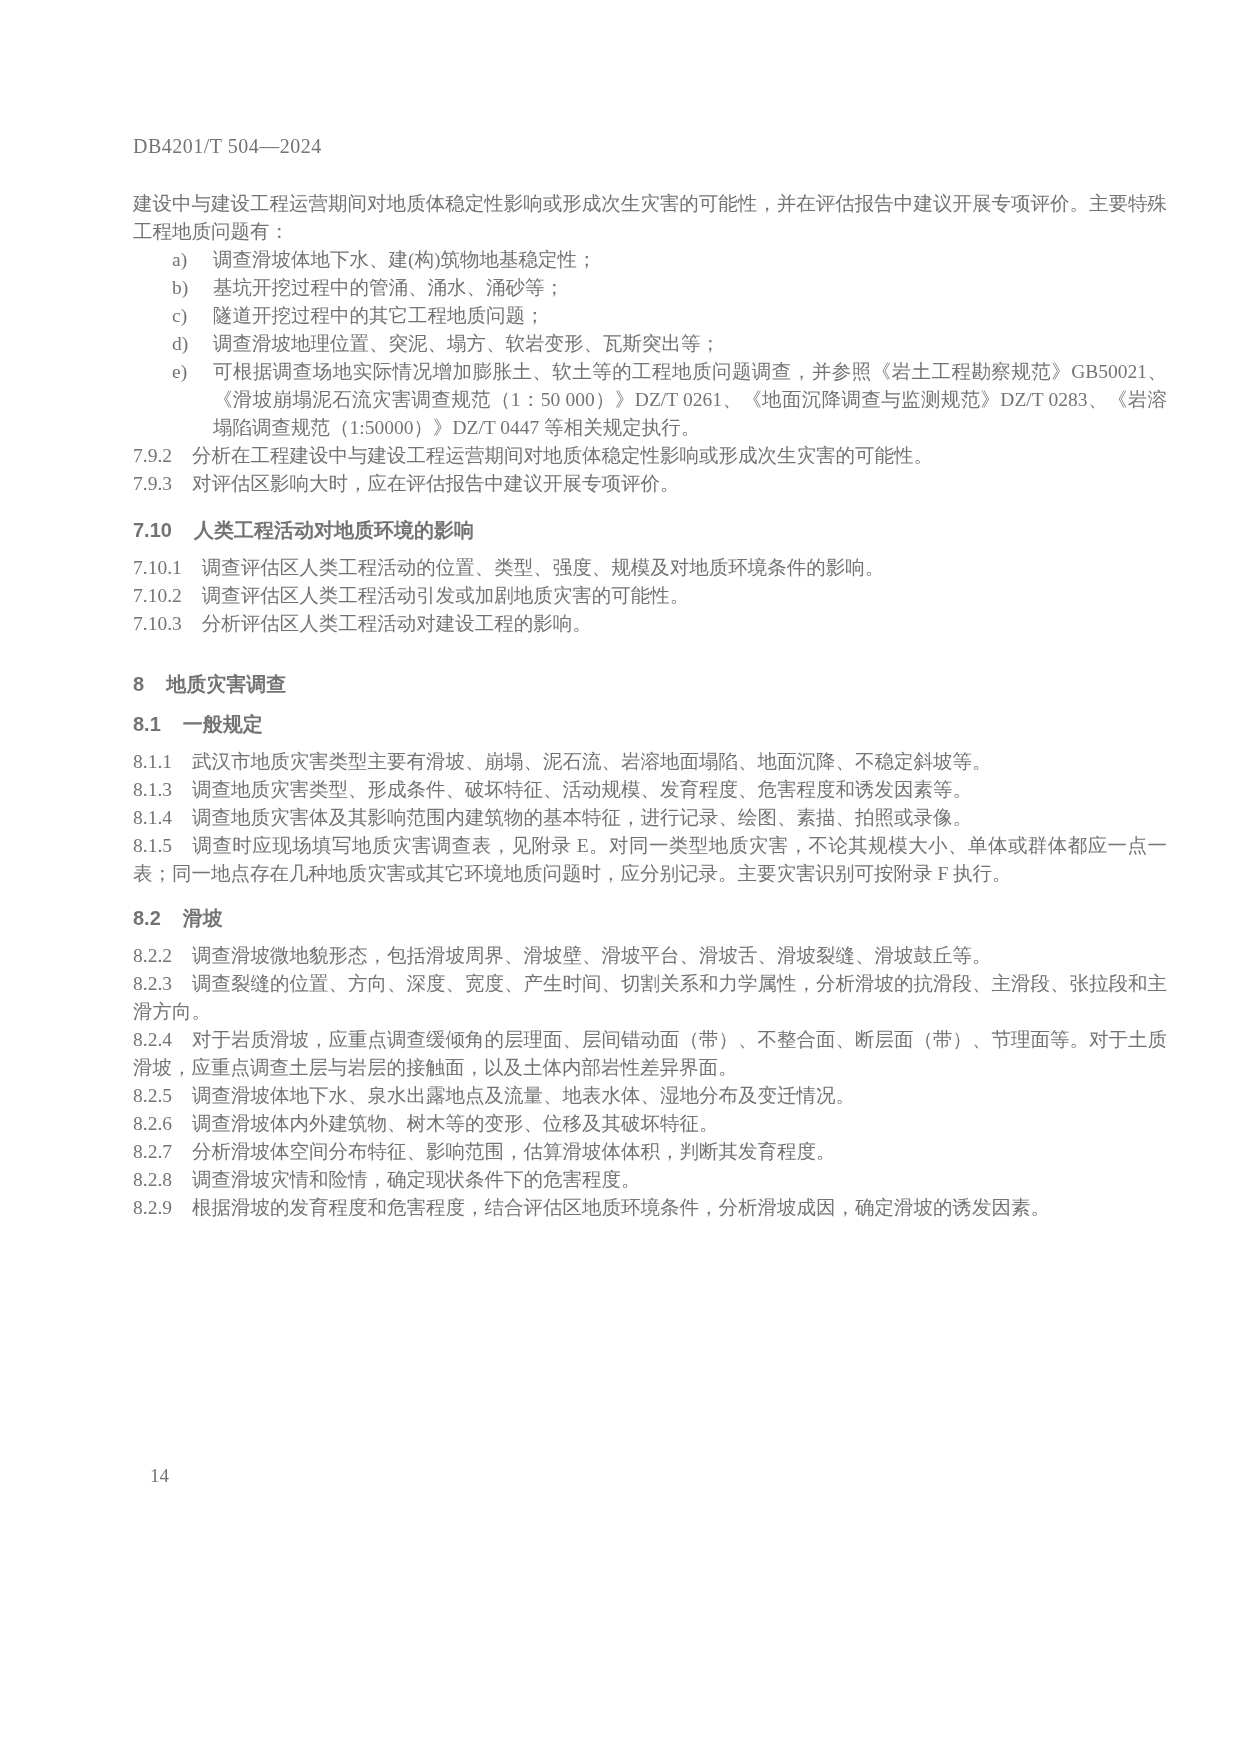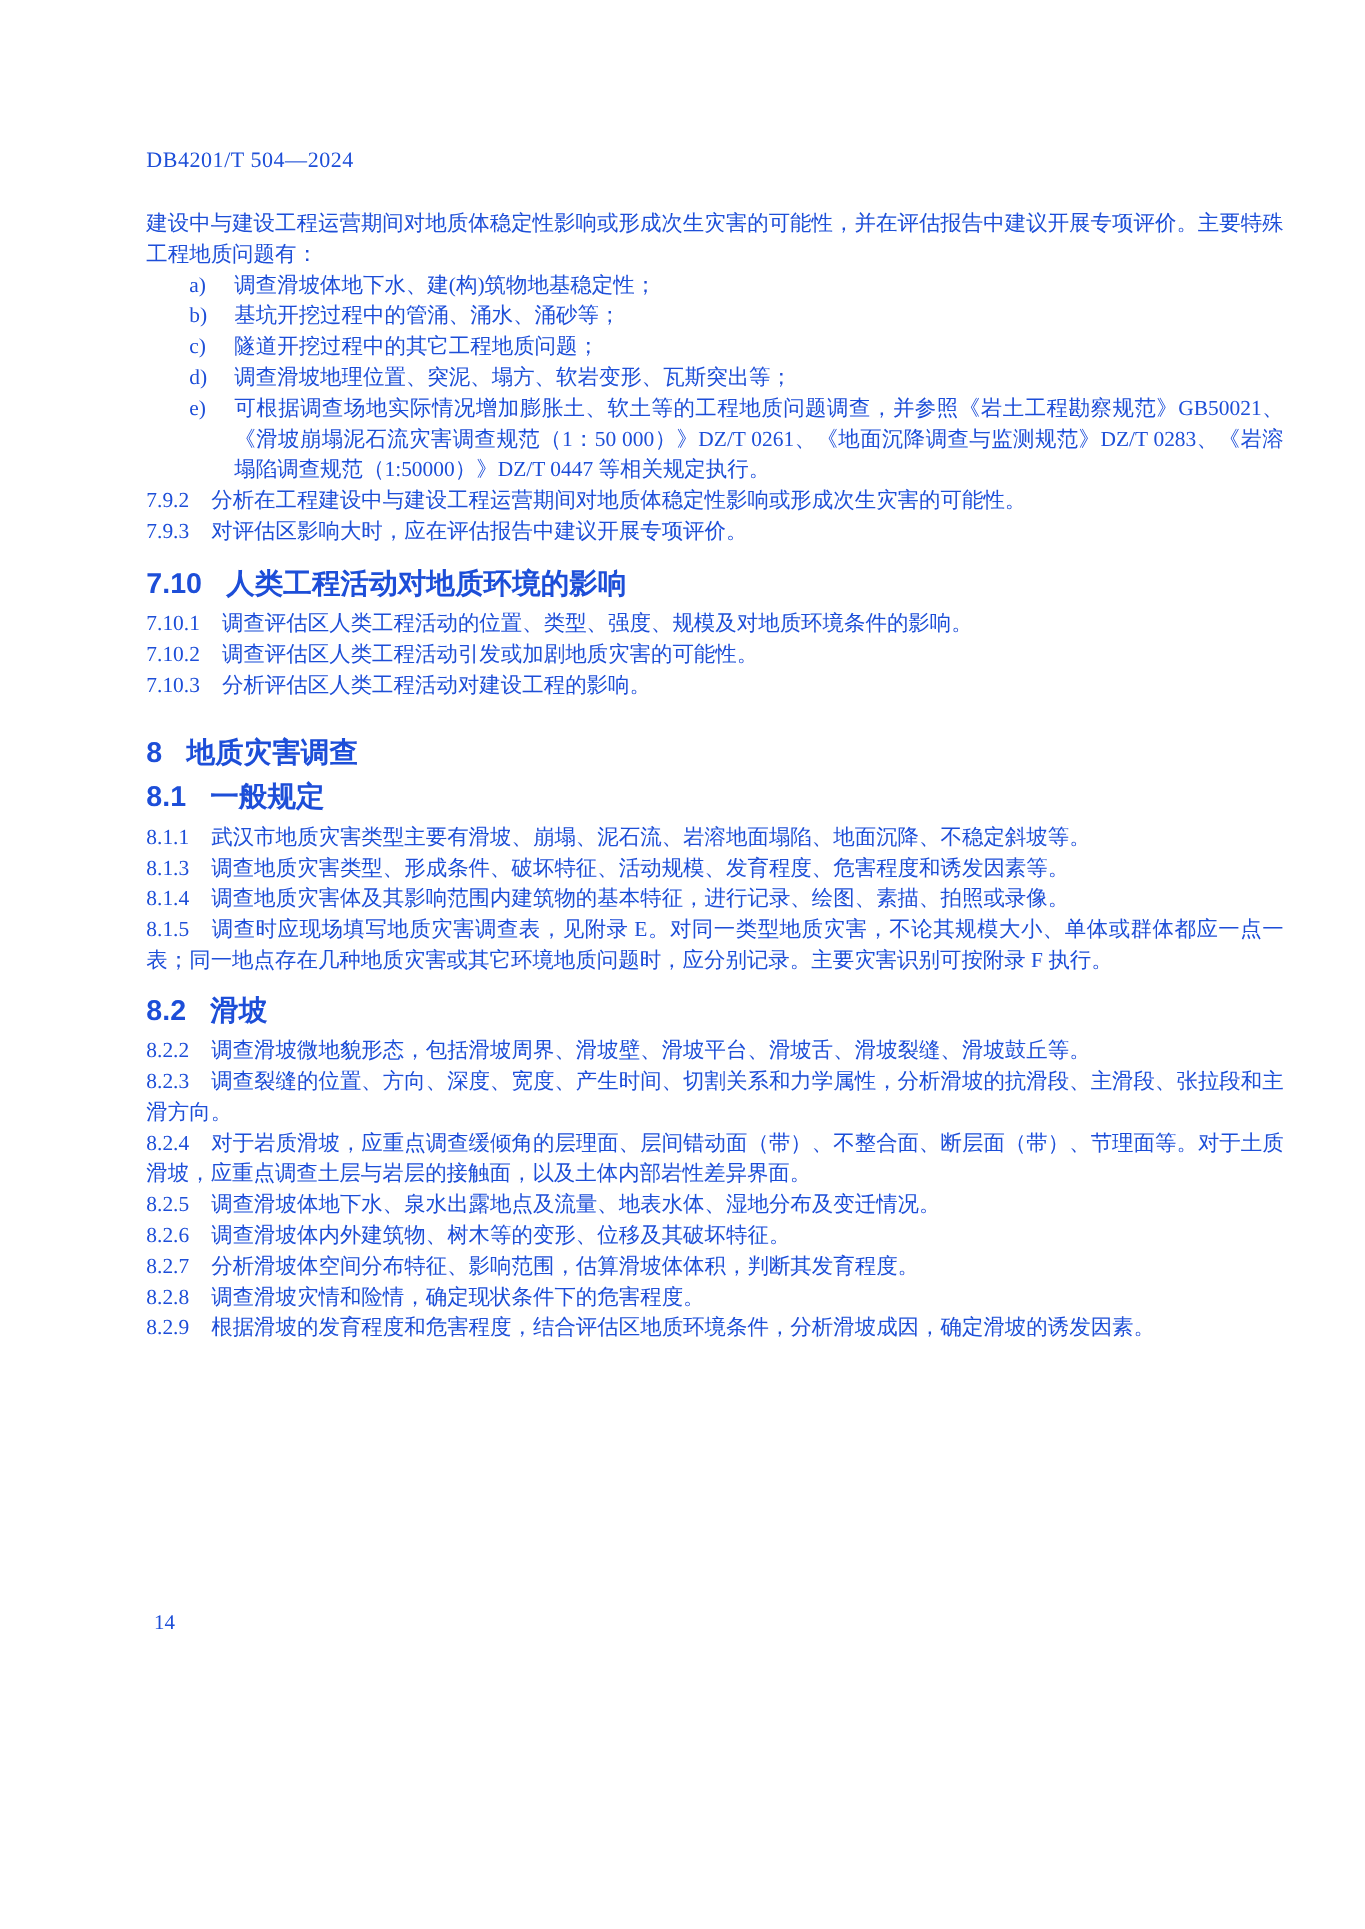--- a/index.html
+++ b/index.html
@@ -2,21 +2,21 @@
 <html><head>
 <meta charset="utf-8">
 <style>
   html, body { margin: 0; padding: 0; background: #ffffff; }
   .page {
     position: relative;
     width: 1241px;
     height: 1754px;
     margin: 0 auto;
     background: #ffffff;
-    color: #1d4ed8;
+    color: #737373;
     box-sizing: border-box;
     padding: 132px 74px 0 133px;
     font-family: "Liberation Serif", "DejaVu Serif", serif;
     font-size: 19.5px;
     line-height: 28px;
     overflow: hidden;
   }
   .doc-number {
     font-size: 20px;
     letter-spacing: 0.5px;
@@ -29,32 +29,32 @@
   .list { margin: 0; }
   .list-item {
     position: relative;
     padding-left: 80px;
     text-align: justify;
   }
   .list-label { position: absolute; left: 39px; top: 0; }
   .heading {
     font-family: "Liberation Sans", "DejaVu Sans", sans-serif;
     font-weight: bold;
-    font-size: 26px;
+    font-size: 20px;
     margin: 0;
     text-align: left;
   }
   .heading .cnum { margin-right: 22px; }
   .h-sub   { margin-top: 18px; margin-bottom: 10px; }  
   .h-chap  { margin-top: 32px; margin-bottom: 12px; }  
   .h-sec1  { margin-bottom: 10px; }  
   .h-sec2  { margin-top: 16px; margin-bottom: 10px; }  
   .page-number {
     position: absolute;
-    left: 140px;
+    left: 150px;
     top: 1462px;
     font-size: 19px;
   }
 </style>
 </head>
 <body>
 
 <div class="page">
 
   <p class="doc-number">DB4201/T 504—2024</p>

